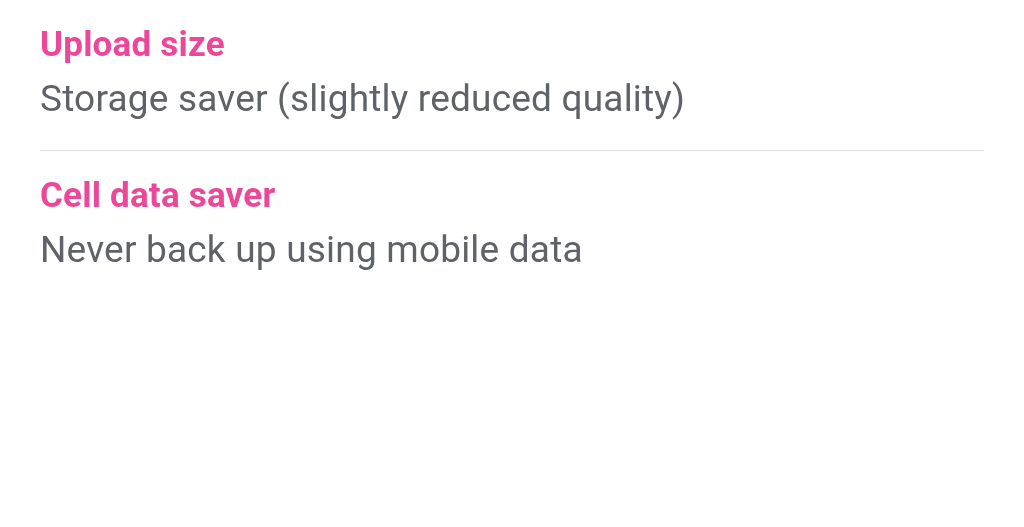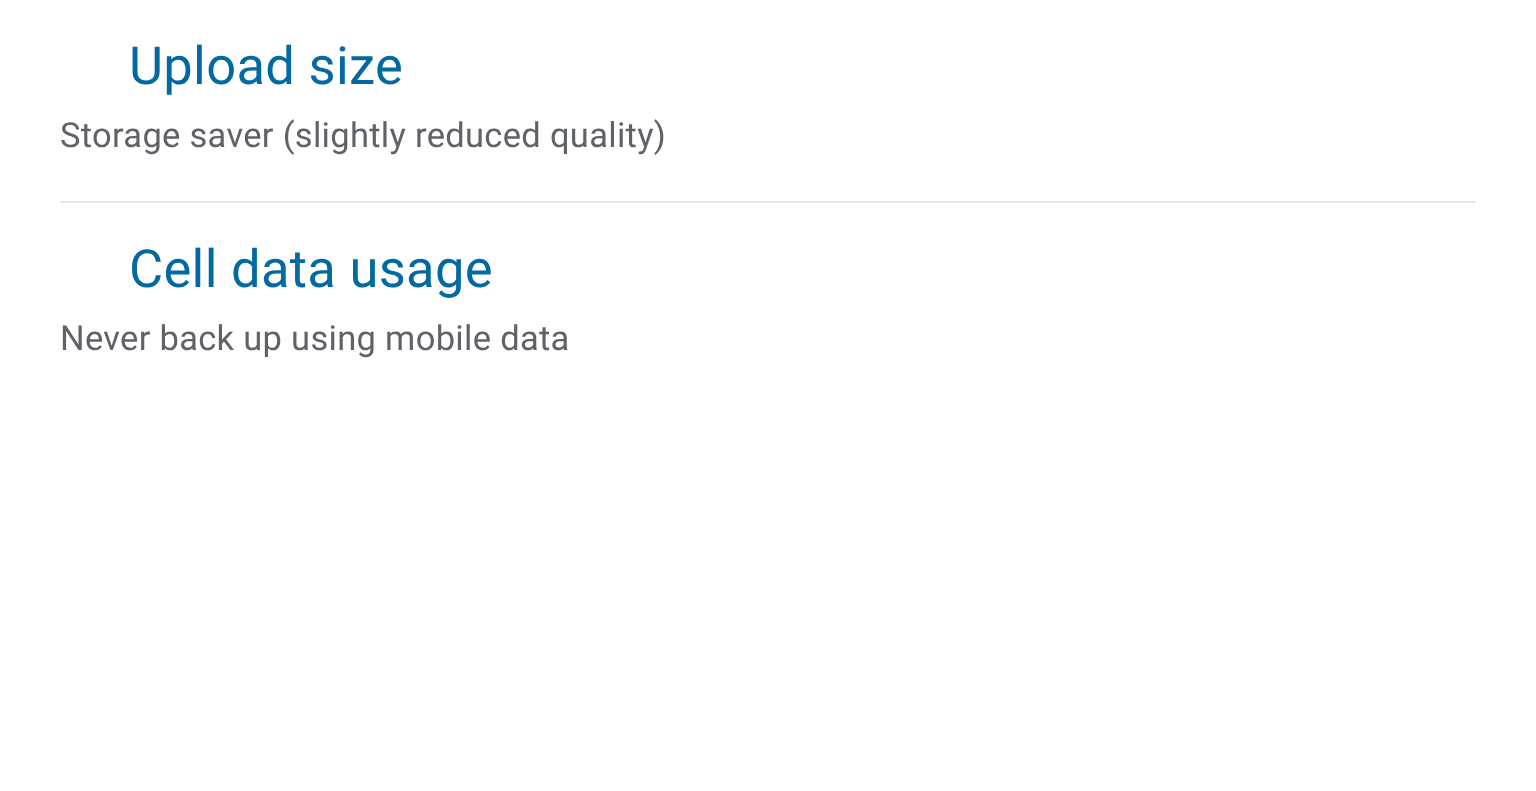--- a/index.html
+++ b/index.html
@@ -20,28 +20,27 @@
     .settings-item {
       padding: 24px 0 30px 0;
       border-bottom: 1px solid #e0e0e0;
       cursor: pointer;
     }
     .settings-item:last-child {
       border-bottom: none;
     }
     .item-title {
       font-size: 35px;
-      color: #0369a1;
-      font-weight: 400;
+      color: #ec4899;
+      font-weight: 700;
       margin-bottom: 12px;
       letter-spacing: 0.2px;
-      margin-left: 46px;
     }
     .item-subtitle {
-      font-size: 23px;
+      font-size: 37px;
       color: #5f6368;
       font-weight: 400;
       letter-spacing: 0.2px;
     }
     .item-with-arrow {
       position: relative;
     }
     .arrow-annotation {
       position: absolute;
       left: 435px;
@@ -59,18 +58,18 @@
 <body>
 
 <div class="settings-list">
 
   <div class="settings-item">
     <div class="item-title">Upload size</div>
     <div class="item-subtitle">Storage saver (slightly reduced quality)</div>
   </div>
 
   <div class="settings-item">
-    <div class="item-title">Cell data usage</div>
+    <div class="item-title">Cell data saver</div>
     <div class="item-subtitle">Never back up using mobile data</div>
   </div>
 
 
 </div>
 
 </body></html>

